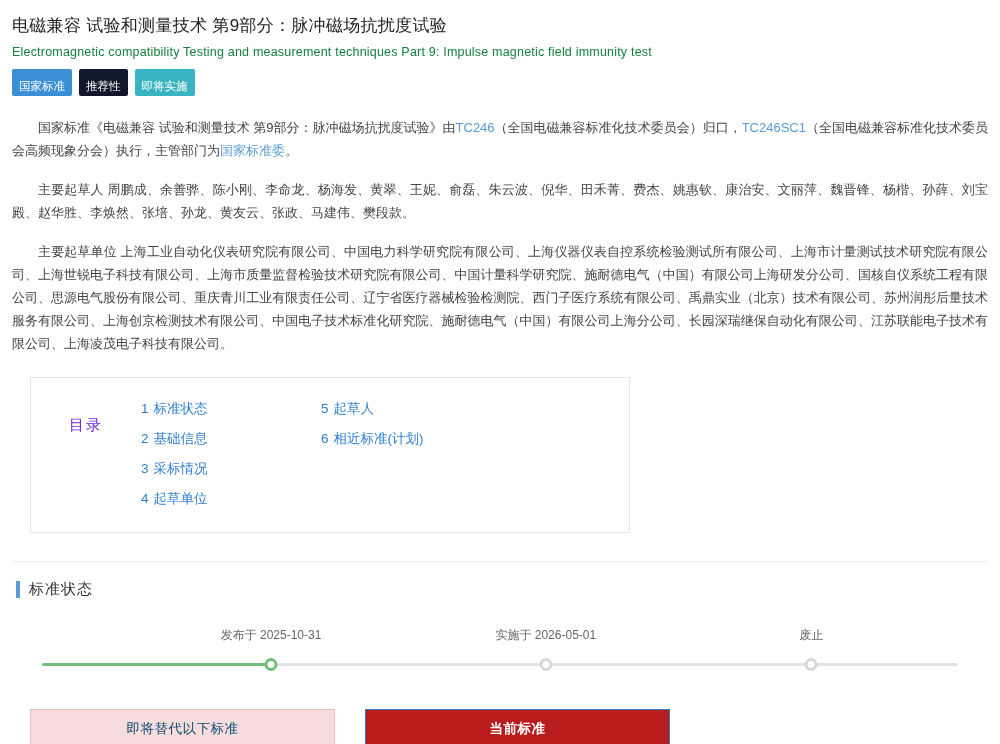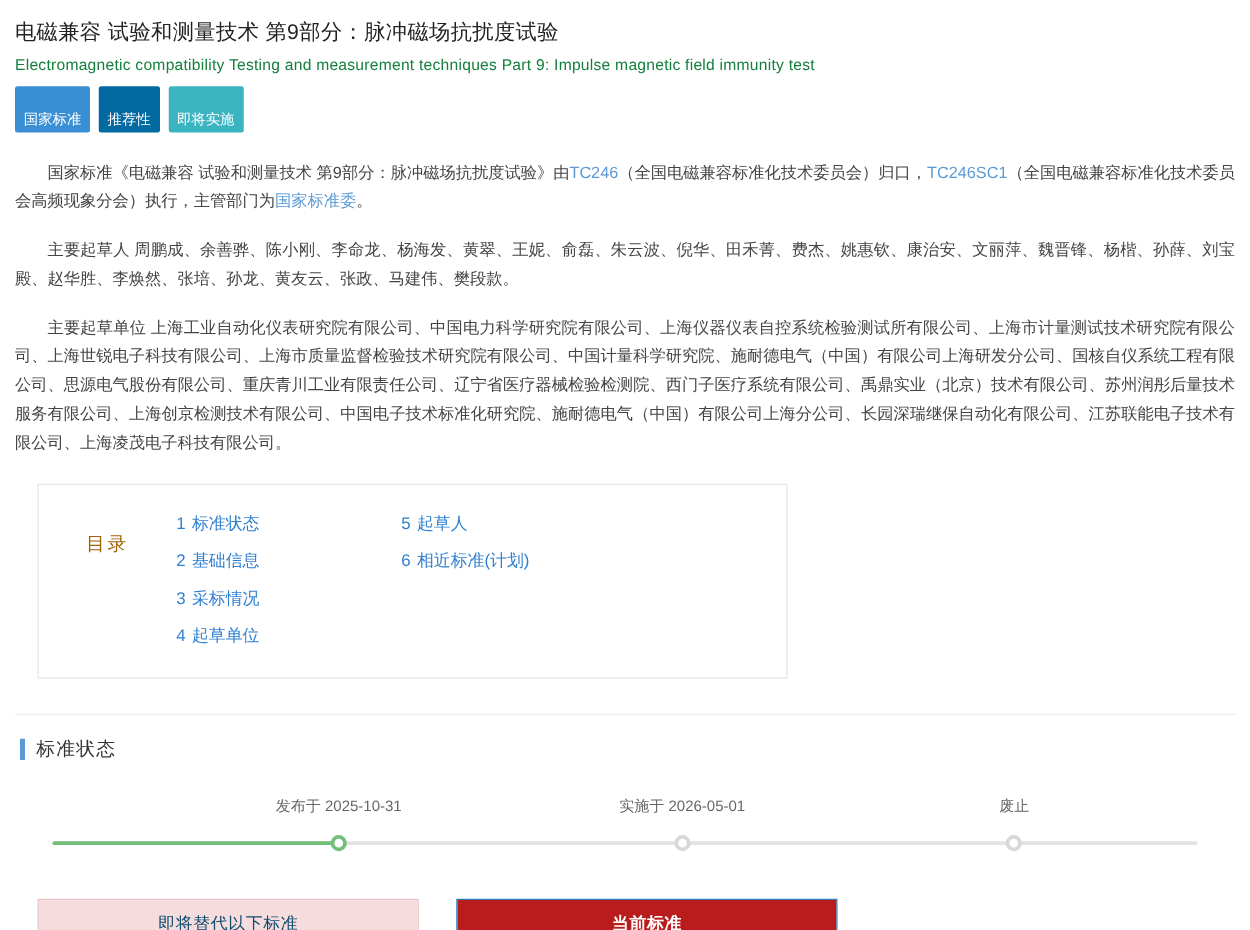--- a/index.html
+++ b/index.html
@@ -40,26 +40,26 @@
   .tag-row {
     margin: 10px 0 0 0;
     display: flex;
     gap: 7px;
     align-items: center;
   }
   .tag {
     display: inline-block;
     color: #ffffff;
     font-size: 11.5px;
-    padding: 20px 7px 3px 7px;
+    padding: 10px 7px 3px 7px;
     border-radius: 2px;
     line-height: 14px;
   }
   .tag-blue { background: #3a8fd4; }
-  .tag-green { background: #0369a1; }
+  .tag-green { background: #0f172a; }
   .tag-cyan { background: #3bb4c1; }
 
   
   .para {
     margin: 16px 0 0 0;
     line-height: 23px;
     font-size: 13px;
     color: #444444;
     text-align: justify;
     text-indent: 2em;
@@ -79,21 +79,21 @@
     box-sizing: border-box;
     padding: 16px 0 18px 0;
     display: flex;
     align-items: flex-start;
     background: #ffffff;
   }
   .toc-label {
     width: 110px;
     text-align: center;
     font-size: 15px;
-    color: #a16207;
+    color: #6d28d9;
     padding-top: 22px;
     letter-spacing: 2px;
   }
   .toc-cols {
     display: flex;
     flex: 1;
   }
   .toc-col {
     width: 180px;
   }

